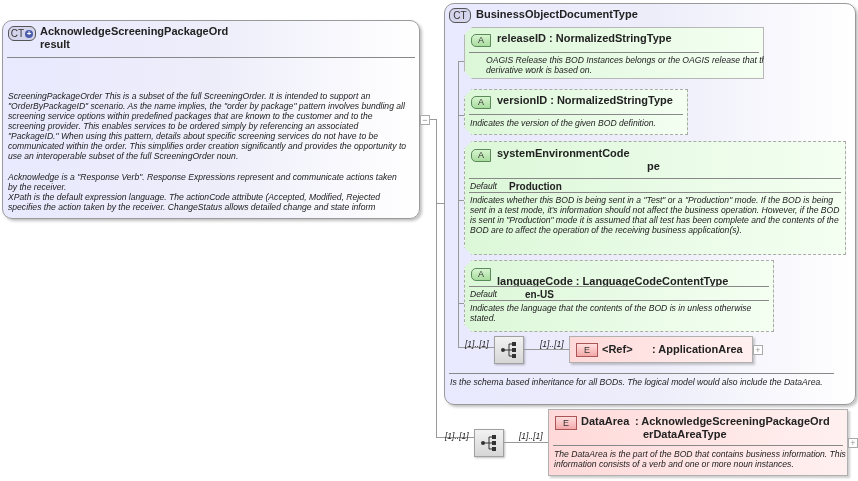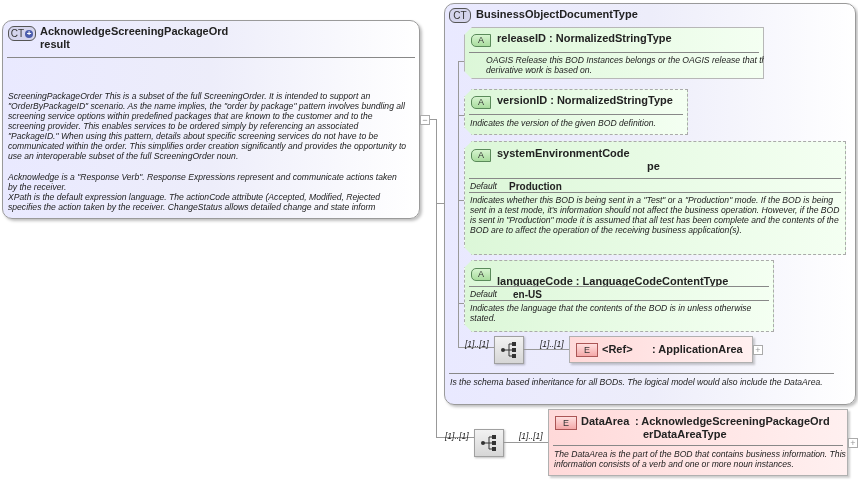--- a/index.html
+++ b/index.html
@@ -150,21 +150,21 @@
   <div class="abs desc" style="left:5px; top:53px; width:372px;">Indicates whether this BOD is being sent in a "Test" or a "Production" mode. If the BOD is being sent in a test mode, it's information should not affect the business operation. However, if the BOD is sent in "Production" mode it is assumed that all test has been complete and the contents of the BOD are to affect the operation of the receiving business application(s).</div>
 </div>
 
 <div class="attr-box" style="left:464px; top:260px; width:308px; height:70px;">
   <div class="a-badge" style="left:6px; top:7px;"><span>A</span></div>
   <div class="abs title" style="left:32px; top:14px;">
     <span>languageCode</span>&nbsp;<span>: LanguageCodeContentType</span>
   </div>
   <div class="hr" style="left:4px; top:25px; width:300px;"></div>
   <div class="abs label-sm" style="left:5px; top:28px;">Default</div>
-  <div class="abs val-sm" style="left:48px; top:28px;">en-US</div>
+  <div class="abs val-sm" style="left:60px; top:28px;">en-US</div>
   <div class="hr" style="left:4px; top:39px; width:300px;"></div>
   <div class="abs desc" style="left:5px; top:42px; width:300px;">Indicates the language that the contents of the BOD is in unless otherwise stated.</div>
 </div>
 
 <div class="mult" style="left:465px; top:339px;">[1]..[1]</div>
 <div class="seq-box" style="left:494px; top:336px;">
   <svg width="28" height="26" viewBox="0 0 28 26">
     <line x1="8" y1="13" x2="14" y2="13" stroke="#333" stroke-width="1"></line>
     <line x1="14" y1="7" x2="14" y2="19" stroke="#333" stroke-width="1"></line>
     <line x1="14" y1="7" x2="18" y2="7" stroke="#333" stroke-width="1"></line>

